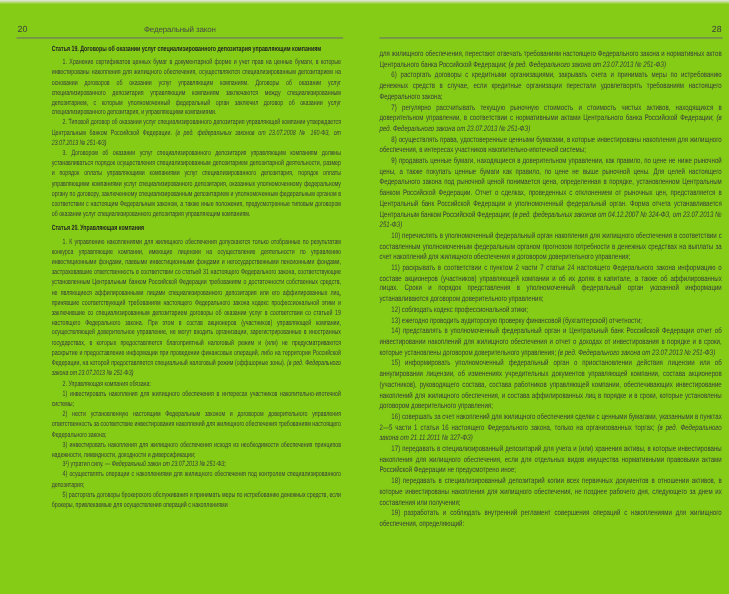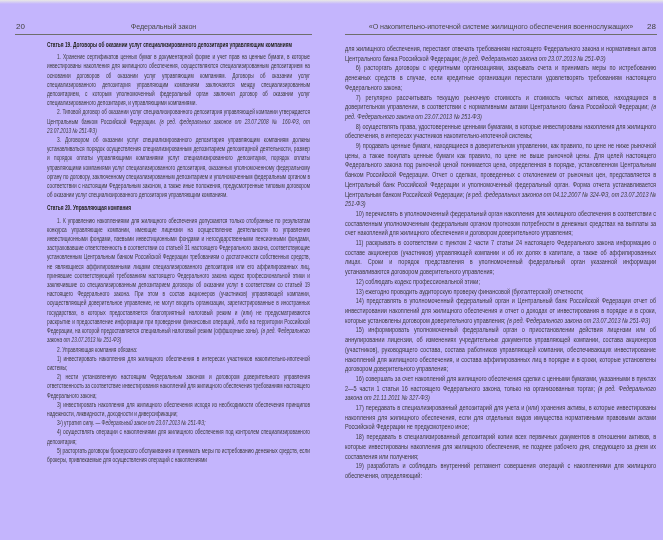--- a/index.html
+++ b/index.html
@@ -4,21 +4,21 @@
 <style>
   html, body { margin:0; padding:0; }
   body {
     width:663px; height:540px;
     background:#fbfbfa;
     overflow:hidden;
     position:relative;
     font-family:"Liberation Sans", sans-serif;
     color:#3b3b3b;
   }
-  .spread { position:absolute; inset:0; background:#c4b5fd; }
+  .spread { position:absolute; inset:0; background:#84cc16; }
   .scan-edge { position:absolute; left:0; top:0; width:663px; height:4px;
     background:linear-gradient(#e9e9e6, rgba(255,255,255,0)); }
 
   .phead {
     position:absolute; top:22px; height:12px;
     border-bottom:0.8px solid #6e6e6c;
     text-align:center;
     font-size:7.2px; line-height:10px; color:#4a4a48;
     white-space:nowrap;
   }
@@ -81,21 +81,20 @@
         <div class="para"><span>2) нести установленную настоящим Федеральным законом и договором доверительного управления ответственность за соответствие инвестирования накоплений для жилищного обеспечения требованиям настоящего Федерального закона;</span></div>
         <div class="para"><span>3) инвестировать накопления для жилищного обеспечения исходя из необходимости обеспечения принципов надежности, ликвидности, доходности и диверсификации;</span></div>
         <div class="para"><span>3¹) утратил силу. </span><span class="it">— Федеральный закон от 23.07.2013 № 251-ФЗ;</span></div>
         <div class="para"><span>4) осуществлять операции с накоплениями для жилищного обеспечения под контролем специализированного депозитария;</span></div>
         <div class="para"><span>5) расторгать договоры брокерского обслуживания и принимать меры по истребованию денежных средств, если брокеры, привлекаемые для осуществления операций с накоплениями</span></div>
       </div>
   </section>
 
   <section class="page">
     <header class="phead phead-right">
-      <span class="ptitle">«О накопительно-ипотечной системе жилищного обеспечения военнослужащих»</span>
       <span class="pnum pnum-right">28</span>
     </header>
     <div class="pbody pbody-right">
         <div class="para noindent"><span>для жилищного обеспечения, перестают отвечать требованиям настоящего Федерального закона и нормативных актов Центрального банка Российской Федерации; </span><span class="it">(в ред. Федерального закона от 23.07.2013 № 251-ФЗ)</span></div>
         <div class="para"><span>6) расторгать договоры с кредитными организациями, закрывать счета и принимать меры по истребованию денежных средств в случае, если кредитные организации перестали удовлетворять требованиям настоящего Федерального закона;</span></div>
         <div class="para"><span>7) регулярно рассчитывать текущую рыночную стоимость и стоимость чистых активов, находящихся в доверительном управлении, в соответствии с нормативными актами Центрального банка Российской Федерации; </span><span class="it">(в ред. Федерального закона от 23.07.2013 № 251-ФЗ)</span></div>
         <div class="para"><span>8) осуществлять права, удостоверенные ценными бумагами, в которые инвестированы накопления для жилищного обеспечения, в интересах участников накопительно-ипотечной системы;</span></div>
         <div class="para"><span>9) продавать ценные бумаги, находящиеся в доверительном управлении, как правило, по цене не ниже рыночной цены, а также покупать ценные бумаги как правило, по цене не выше рыночной цены. Для целей настоящего Федерального закона под рыночной ценой понимается цена, определенная в порядке, установленном Центральным банком Российской Федерации. Отчет о сделках, проведенных с отклонением от рыночных цен, представляется в Центральный банк Российской Федерации и уполномоченный федеральный орган. Форма отчета устанавливается Центральным банком Российской Федерации; </span><span class="it">(в ред. федеральных законов от 04.12.2007 № 324-ФЗ, от 23.07.2013 № 251-ФЗ)</span></div>
         <div class="para"><span>10) перечислять в уполномоченный федеральный орган накопления для жилищного обеспечения в соответствии с составленным уполномоченным федеральным органом прогнозом потребности в денежных средствах на выплаты за счет накоплений для жилищного обеспечения и договором доверительного управления;</span></div>
         <div class="para"><span>11) раскрывать в соответствии с пунктом 2 части 7 статьи 24 настоящего Федерального закона информацию о составе акционеров (участников) управляющей компании и об их долях в капитале, а также об аффилированных лицах. Сроки и порядок представления в уполномоченный федеральный орган указанной информации устанавливаются договором доверительного управления;</span></div>

